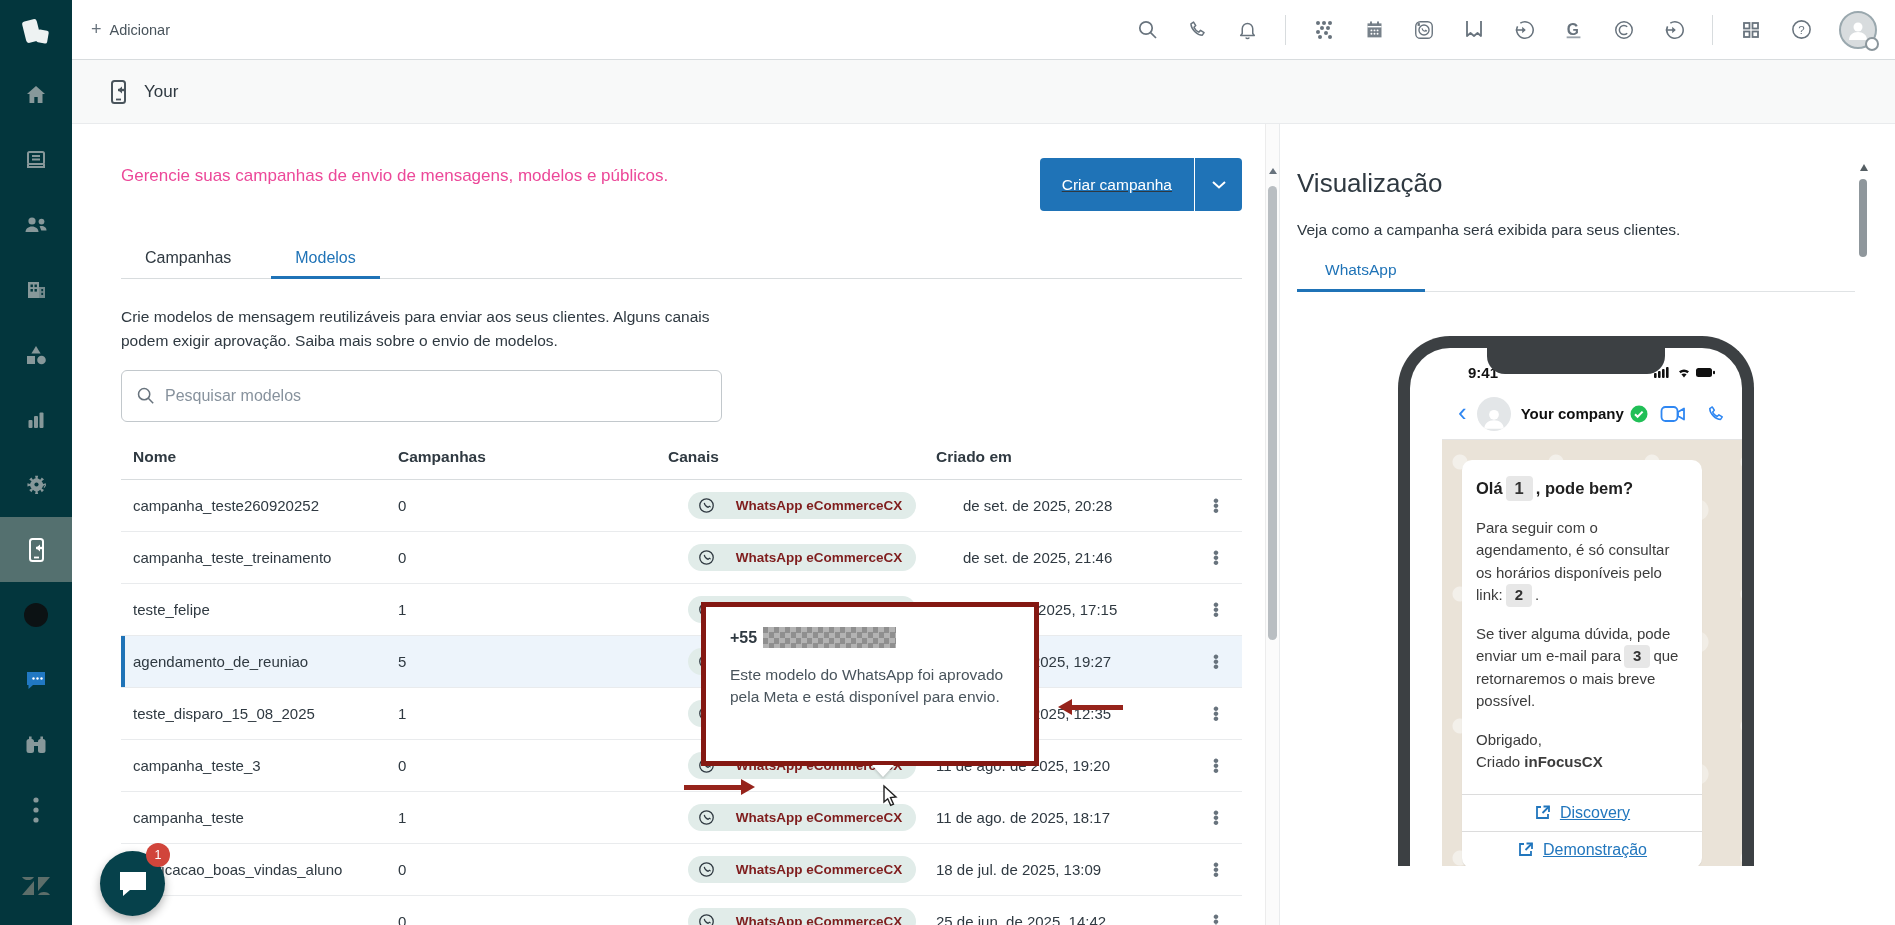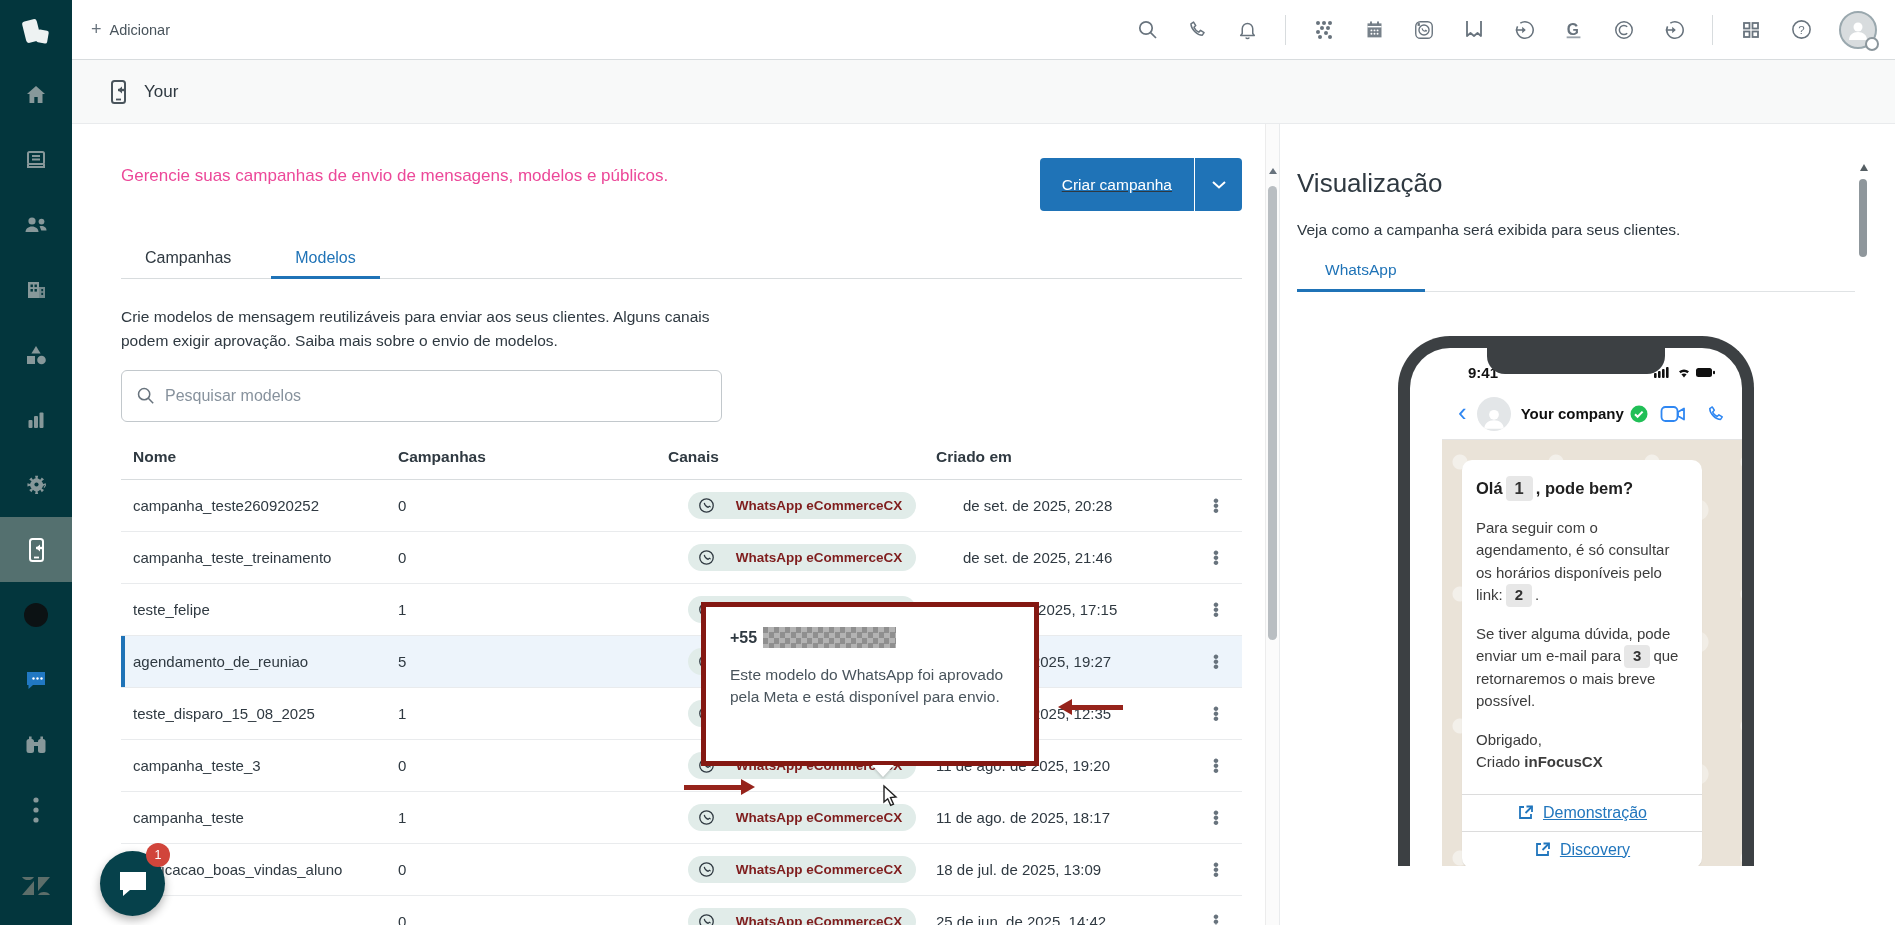--- a/index.html
+++ b/index.html
@@ -701,29 +701,29 @@
                 <span>Obrigado,</span><br>
                 <span>Criado</span> <b>inFocusCX</b>
               </p>
             </div>
             <div class="btn-row">
               <svg width="17" height="17" viewBox="0 0 17 17" fill="none" stroke="#2176bd" stroke-width="1.8">
                   <path d="M7 3H3v11h11v-4"></path>
                   <path d="M9.5 2.5H15V8"></path>
                   <path d="M15 2.5L8.5 9"></path>
                 </svg>
-              <span class="lbl">Demonstração</span>
+              <span class="lbl">Discovery</span>
             </div>
             <div class="btn-row">
               <svg width="17" height="17" viewBox="0 0 17 17" fill="none" stroke="#2176bd" stroke-width="1.8">
                   <path d="M7 3H3v11h11v-4"></path>
                   <path d="M9.5 2.5H15V8"></path>
                   <path d="M15 2.5L8.5 9"></path>
                 </svg>
-              <span class="lbl">Discovery</span>
+              <span class="lbl">Demonstração</span>
             </div>
           </div>
         </div>
       </div>
     </aside>
   </div>
 </div>
 
 <div class="launcher">
   <svg width="34" height="32" viewBox="0 0 34 32">

